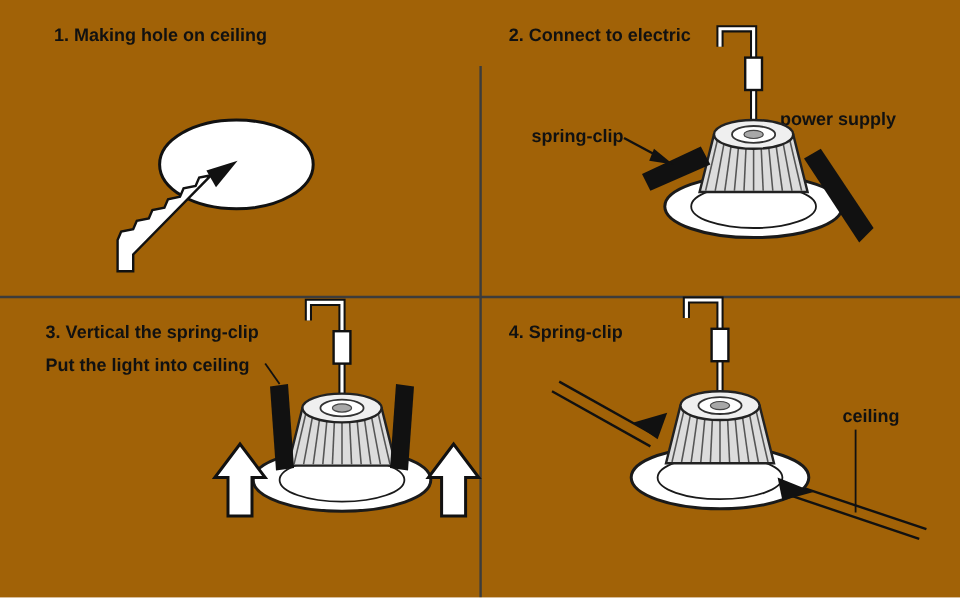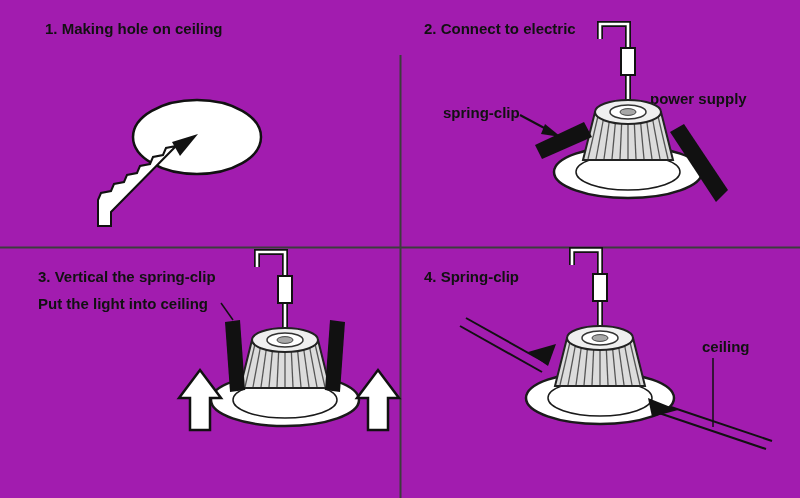--- a/index.html
+++ b/index.html
@@ -1,16 +1,16 @@
 <!DOCTYPE html>
 <html><head>
 <meta charset="utf-8">
 <style>
   html, body { margin: 0; padding: 0; background: #ffffff; }
-  .canvas { width: 800px; height: 498px; position: relative; background: #a21caf; }
+  .canvas { width: 800px; height: 498px; position: relative; background: #a16207; }
   svg { display: block; }
   text {
     font-family: "Liberation Sans", sans-serif;
     font-weight: 700;
     font-size: 15px;
     fill: #111111;
   }
   .divider     { stroke: #3c3c3c; stroke-width: 2; }
   .hole-ellipse{ fill: #ffffff; stroke: #111111; stroke-width: 2.5; }
   .saw         { fill: #ffffff; stroke: #111111; stroke-width: 2; stroke-linejoin: miter; }

